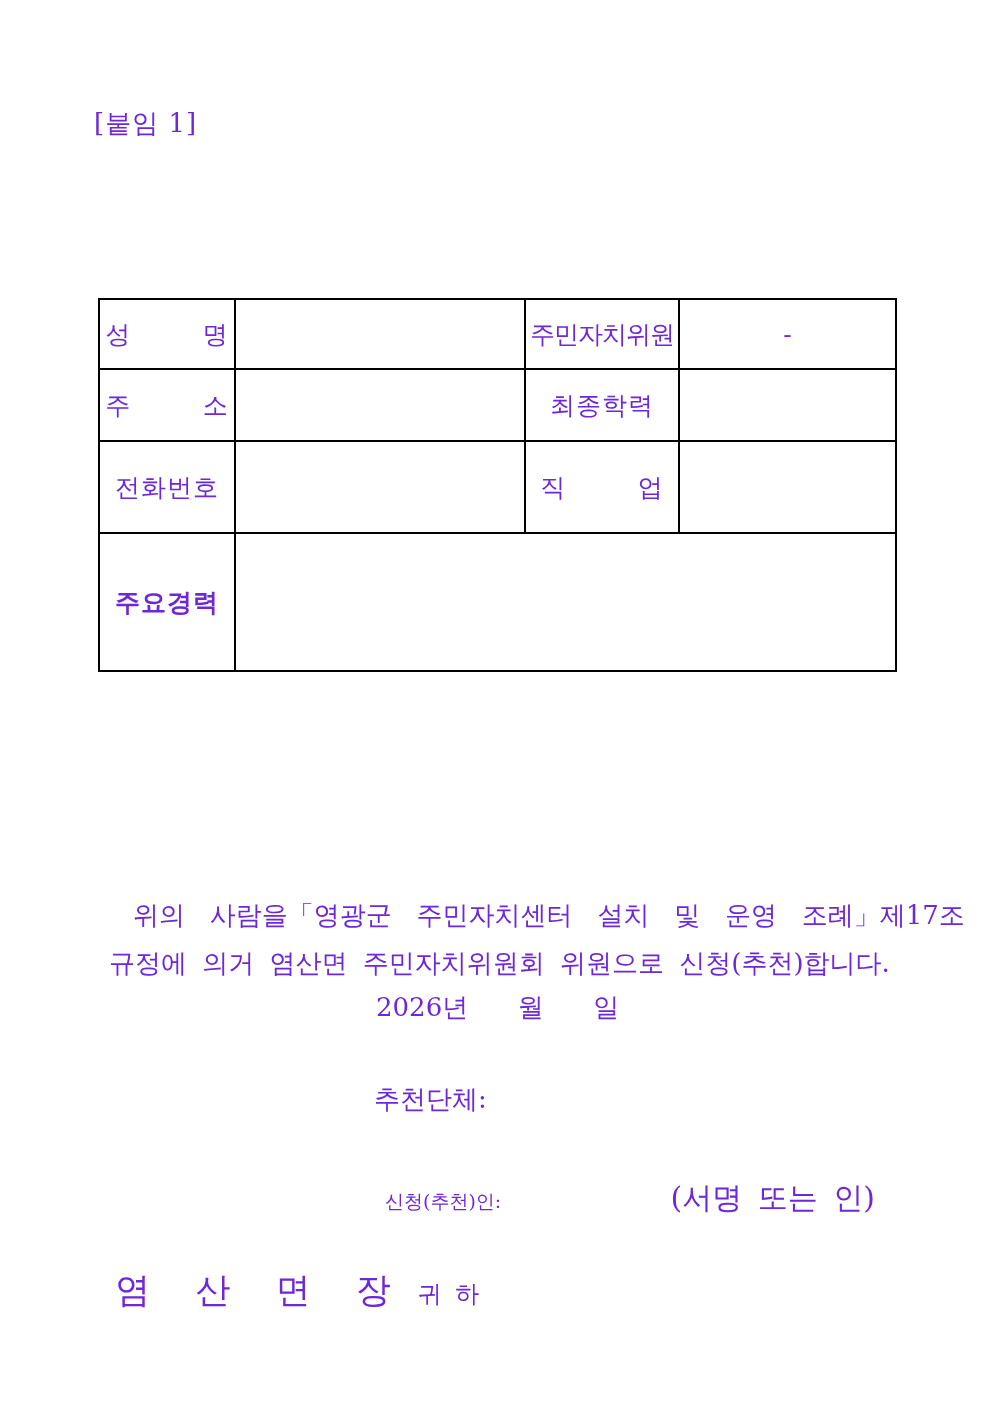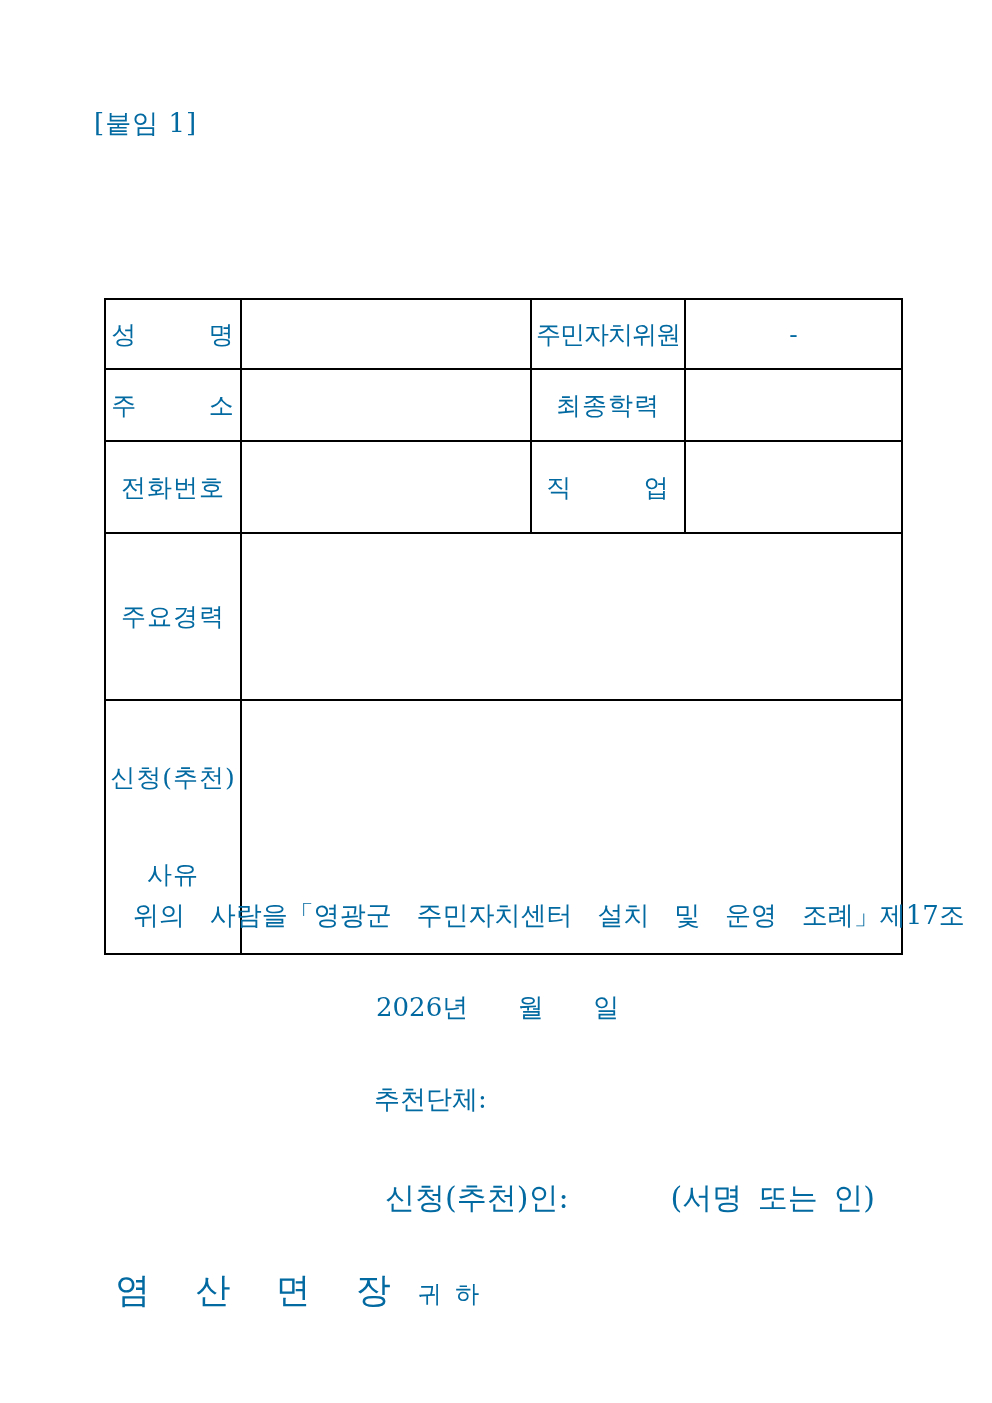--- a/index.html
+++ b/index.html
@@ -2,21 +2,21 @@
 <html><head>
 <meta charset="utf-8">
 <style>
   html, body { margin: 0; padding: 0; background: #e8e8e8; }
   .page {
     position: relative;
     width: 992px;
     height: 1403px;
     margin: 0 auto;
     background: #ffffff;
-    color: #0369a1;
+    color: #6d28d9;
     font-family: "DejaVu Serif", "Liberation Serif", serif;
     overflow: hidden;
   }
   .attachment-label {
     position: absolute;
     left: 94px;
     top: 106px;
     font-size: 26px;
     letter-spacing: 1px;
     white-space: pre;
@@ -29,21 +29,21 @@
     text-align: center;
     font-size: 40px;
     font-weight: bold;
     letter-spacing: 2px;
     word-spacing: 10px;
     margin: 0;
     white-space: pre;
   }
   table.info-table {
     position: absolute;
-    left: 104px;
+    left: 98px;
     top: 298px;
     width: 797px;
     border-collapse: collapse;
     table-layout: fixed;
   }
   table.info-table td {
     border: 2px solid #000000;
     font-size: 25px;
     text-align: center;
     vertical-align: middle;
@@ -51,21 +51,21 @@
     padding: 0;
     overflow: hidden;
   }
   td.lbl { letter-spacing: 1px; }
   td.lbl-tight { letter-spacing: -1px; font-size: 24px; }
   td.val { text-align: center; }
   .two-line div { line-height: 1.55; }
   tr.r1 { height: 70px; }
   tr.r2 { height: 72px; padding-left: 42px; }
   tr.r3 { height: 92px; }
-  tr.r4 { height: 167px; }
+  tr.r4 { height: 138px; font-weight: bold; }
   tr.r5 { height: 218px; }
 
   .stmt-line1 {
     position: absolute;
     left: 133px;
     top: 898px;
     font-size: 26px;
     white-space: pre;
   }
   .stmt-line2 {
@@ -94,21 +94,21 @@
     position: absolute;
     left: 385px;
     top: 1178px;
     width: 510px;
     display: flex;
     justify-content: space-between;
     align-items: baseline;
     box-sizing: border-box;
     padding-right: 20px;
   }
-  .sign-row .applicant { font-size: 30px; white-space: pre; }
+  .sign-row .applicant { font-size: 19px; white-space: pre; }
   .sign-row .note { font-size: 30px; word-spacing: 6px; white-space: pre; }
   .recipient-line {
     position: absolute;
     left: 95px;
     top: 1248px;
     white-space: pre;
   }
   .recipient-line .addressee {
     font-size: 35px;
     word-spacing: 32px;
@@ -152,32 +152,26 @@
     <tr class="r3">
       <td class="lbl">전화번호</td>
       <td class="val"></td>
       <td class="lbl">직        업</td>
       <td class="val"></td>
     </tr>
     <tr class="r4">
       <td class="lbl">주요경력</td>
       <td class="val" colspan="3"></td>
     </tr>
-    <tr class="r5">
-      <td class="lbl two-line">
-        <div>신청(추천)</div>
-        <div>사유</div>
-      </td>
-      <td class="val" colspan="3"></td>
-    </tr>
   </tbody>
     </table>
 
   <div class="stmt-line1">위의   사람을「영광군   주민자치센터   설치   및   운영   조례」제17조</div>
 
+  <div class="stmt-line2">규정에 의거 염산면 주민자치위원회 위원으로 신청(추천)합니다.</div>
 
   <div class="date-line">2026년      월      일</div>
 
   <div class="org-line">추천단체:</div>
 
   <div class="sign-row">
     <span class="applicant">신청(추천)인:</span>
     <span class="note">(서명 또는 인)</span>
   </div>
 

